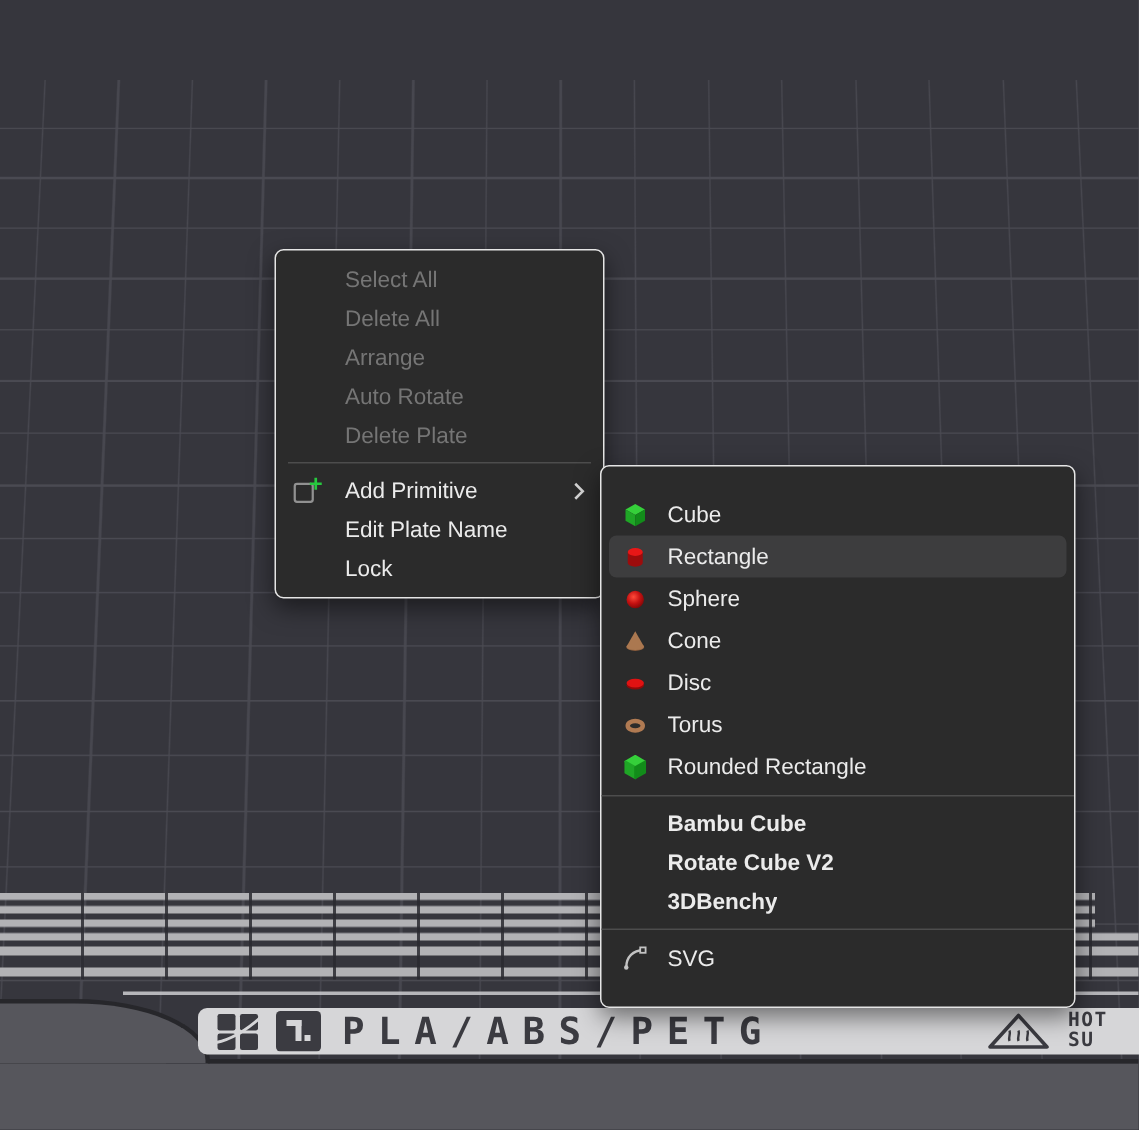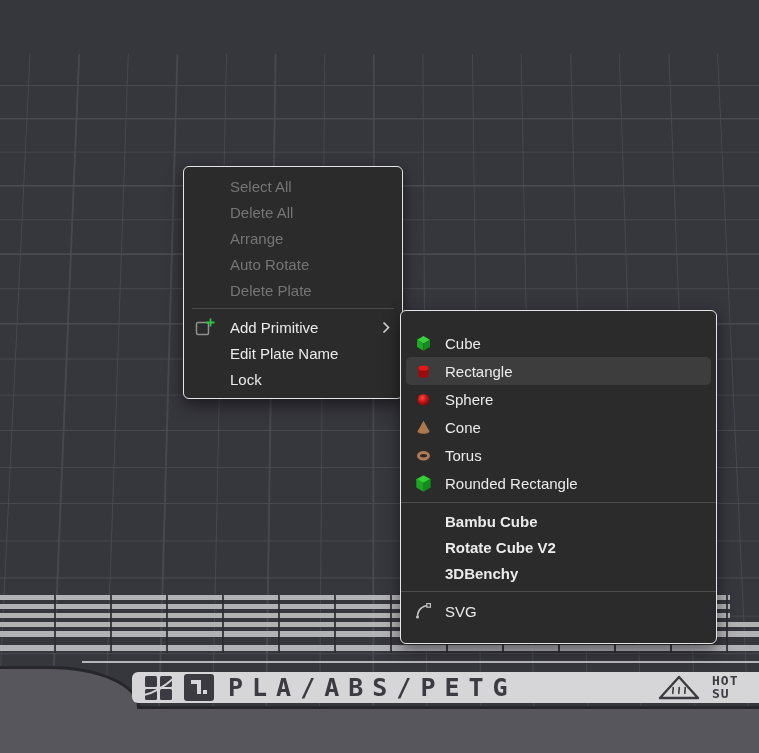--- a/index.html
+++ b/index.html
@@ -229,20 +229,29 @@
         <svg width="17" height="17" viewBox="0 0 17 17">
           <ellipse cx="8.5" cy="12.4" rx="6" ry="2.6" fill="#8a5c3c"></ellipse>
           <path d="M8.5 1.8 L14.4 12.2 A6 2.6 0 0 1 2.6 12.2 Z" fill="#ab7850"></path>
         </svg>
       </span>
       <span class="menu-label">Cone</span>
     </div>
     <div class="menu-row">
       <span class="menu-icon">
         <svg width="17" height="17" viewBox="0 0 17 17">
+          <ellipse cx="8.5" cy="9.8" rx="5.8" ry="2.9" fill="#8f0909"></ellipse>
+          <ellipse cx="8.5" cy="8.4" rx="5.8" ry="2.9" fill="#e01212"></ellipse>
+        </svg>
+      </span>
+      <span class="menu-label">Disc</span>
+    </div>
+    <div class="menu-row">
+      <span class="menu-icon">
+        <svg width="17" height="17" viewBox="0 0 17 17">
           <ellipse cx="8.5" cy="8.8" rx="5" ry="3.2" fill="none" stroke="#b07a52" stroke-width="3"></ellipse>
         </svg>
       </span>
       <span class="menu-label">Torus</span>
     </div>
     <div class="menu-row">
       <span class="menu-icon">
         <svg width="17" height="17" viewBox="0 0 17 17">
           <polygon points="8.5,1 15,4.7 8.5,8.4 2,4.7" fill="#35d03a" stroke="#35d03a" stroke-width="1.4" stroke-linejoin="round"></polygon>
           <polygon points="2,4.7 8.5,8.4 8.5,15.8 2,12.1" fill="#1fa626" stroke="#1fa626" stroke-width="1.4" stroke-linejoin="round"></polygon>

